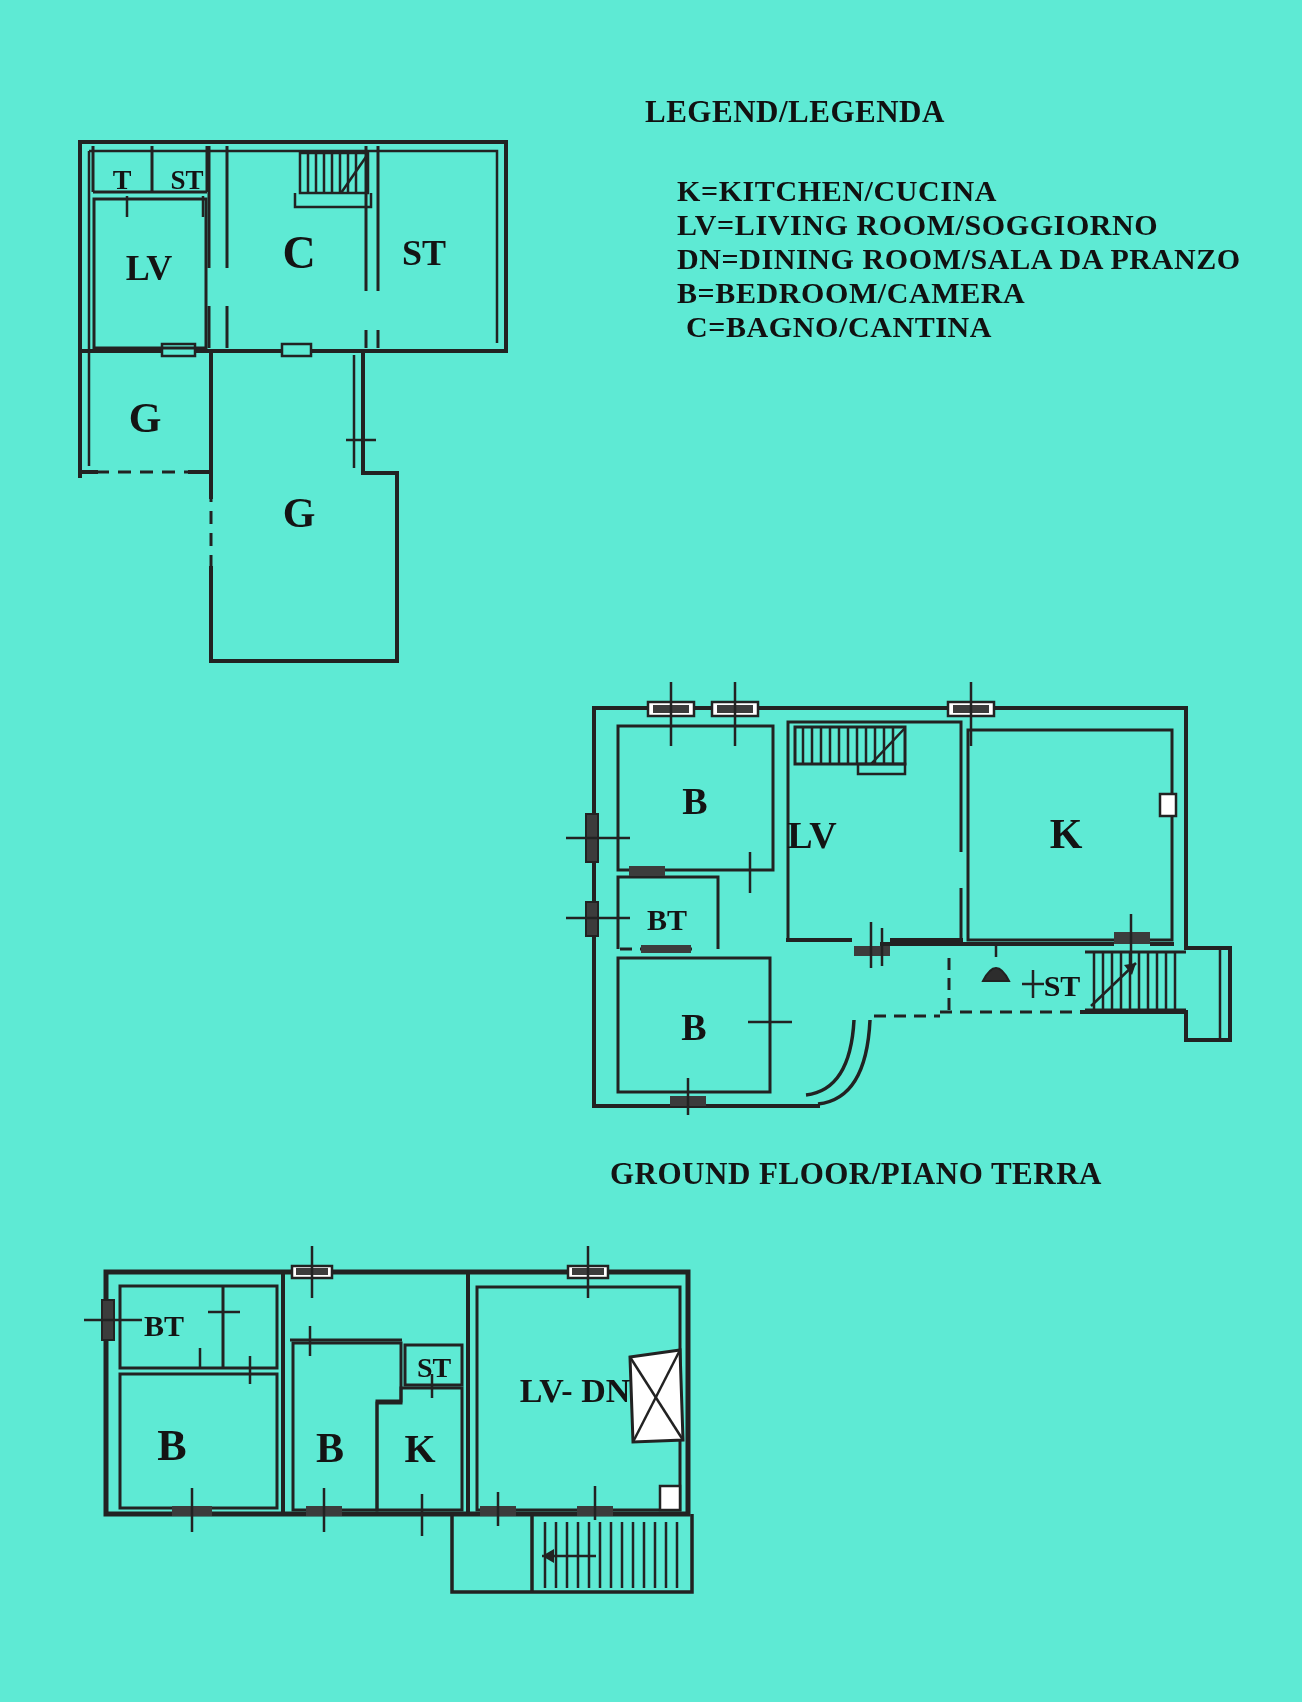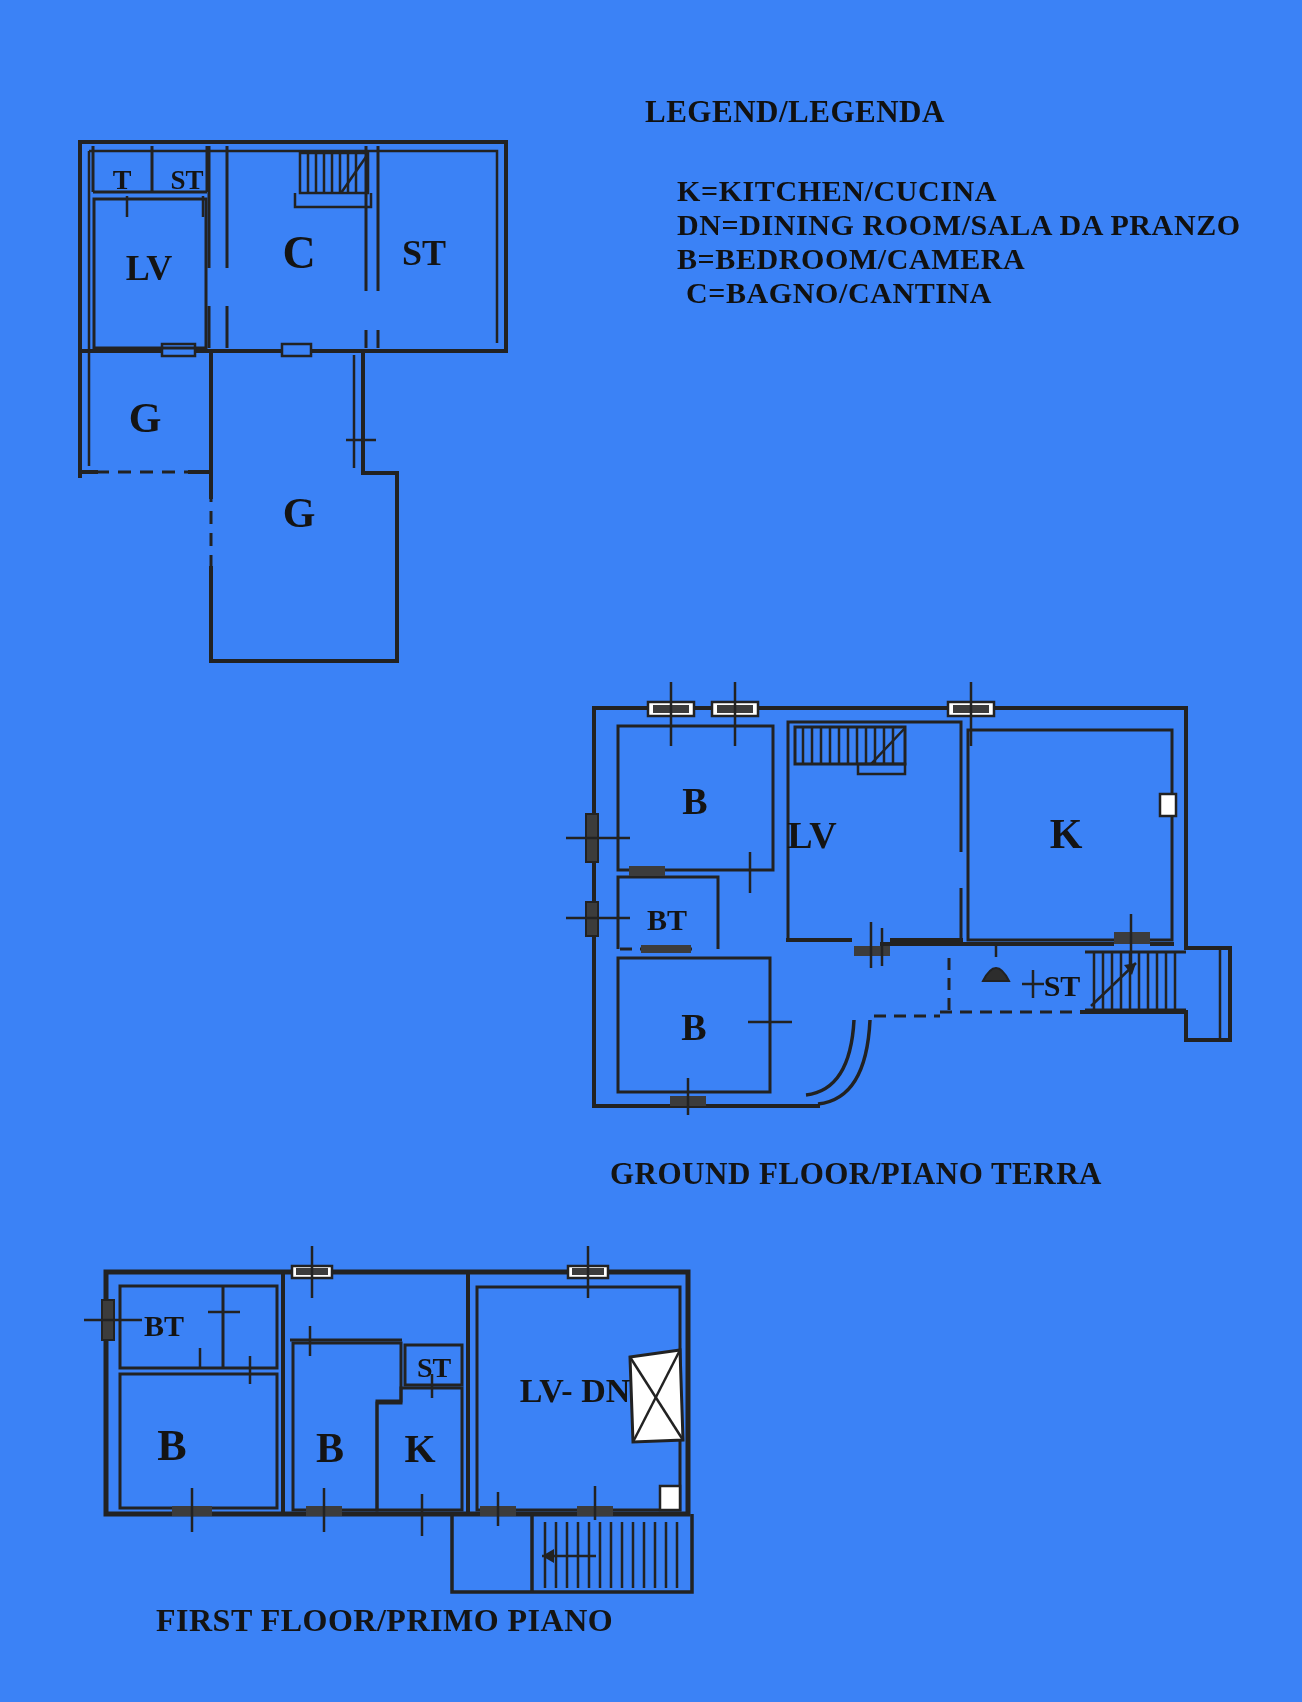--- a/index.html
+++ b/index.html
@@ -1,17 +1,17 @@
 <!DOCTYPE html>
 <html><head>
 <meta charset="utf-8">
 <style>
   html,body{margin:0;padding:0;background:#e8e8e8;}
   .canvas{
-    position:relative;width:1302px;height:1702px;background:#3b82f6;
+    position:relative;width:1302px;height:1702px;background:#5eead4;
     font-family:"Liberation Serif","DejaVu Serif",serif;color:#111;overflow:hidden;
   }
   .canvas svg{position:absolute;}
   .caption{
     position:absolute;font-weight:bold;font-size:31px;letter-spacing:0.5px;
     white-space:nowrap;color:#141414;
   }
   .legend{position:absolute;left:645px;top:94px;width:600px;}
   .legend-title{font-weight:bold;font-size:31px;letter-spacing:0.5px;margin:0 0 44px 0;}
   .legend-items div{
@@ -22,20 +22,21 @@
 </style>
 </head>
 <body>
 
 <div class="canvas">
 
   <div class="legend">
     <div class="legend-title">LEGEND/LEGENDA</div>
     <div class="legend-items">
       <div>K=KITCHEN/CUCINA</div>
+      <div>LV=LIVING ROOM/SOGGIORNO</div>
       <div>DN=DINING ROOM/SALA DA PRANZO</div>
       <div>B=BEDROOM/CAMERA</div>
       <div>C=BAGNO/CANTINA</div>
     </div>
   </div>
 
   <svg style="left:60px;top:130px;" width="480" height="560" viewBox="60 130 480 560">
     <g stroke="#222" stroke-width="4" fill="none" stroke-linecap="square">
       <path d="M80,142 H506 V351"></path>
       <path d="M80,142 V476"></path>
@@ -244,15 +245,14 @@
     </g>
     <g>
       <text x="164" y="1336" font-size="30" text-anchor="middle">BT</text>
       <text x="172" y="1460" font-size="44" text-anchor="middle">B</text>
       <text x="330" y="1462" font-size="42" text-anchor="middle">B</text>
       <text x="434" y="1377" font-size="28" text-anchor="middle">ST</text>
       <text x="420" y="1462" font-size="40" text-anchor="middle">K</text>
       <text x="575" y="1402" font-size="34" text-anchor="middle">LV- DN</text>
     </g>
   </svg>
-  <div class="caption" style="left:156px;top:1602px;font-size:32px;">FIRST FLOOR/PRIMO PIANO</div>
 
 </div>
 
 </body></html>

